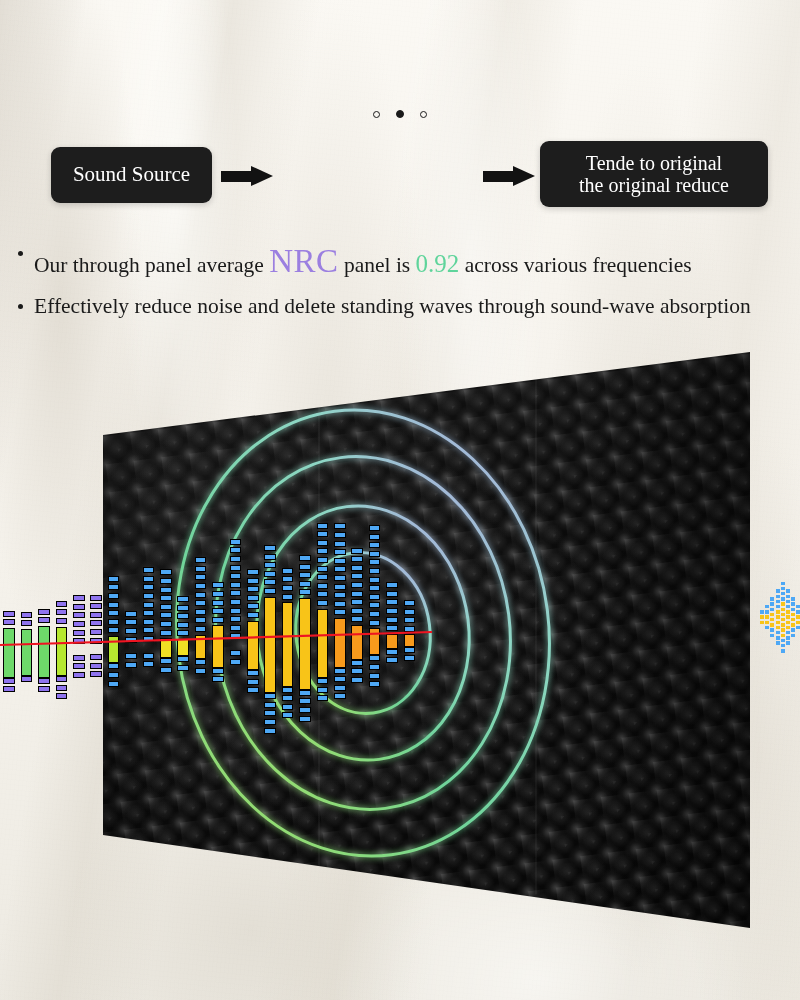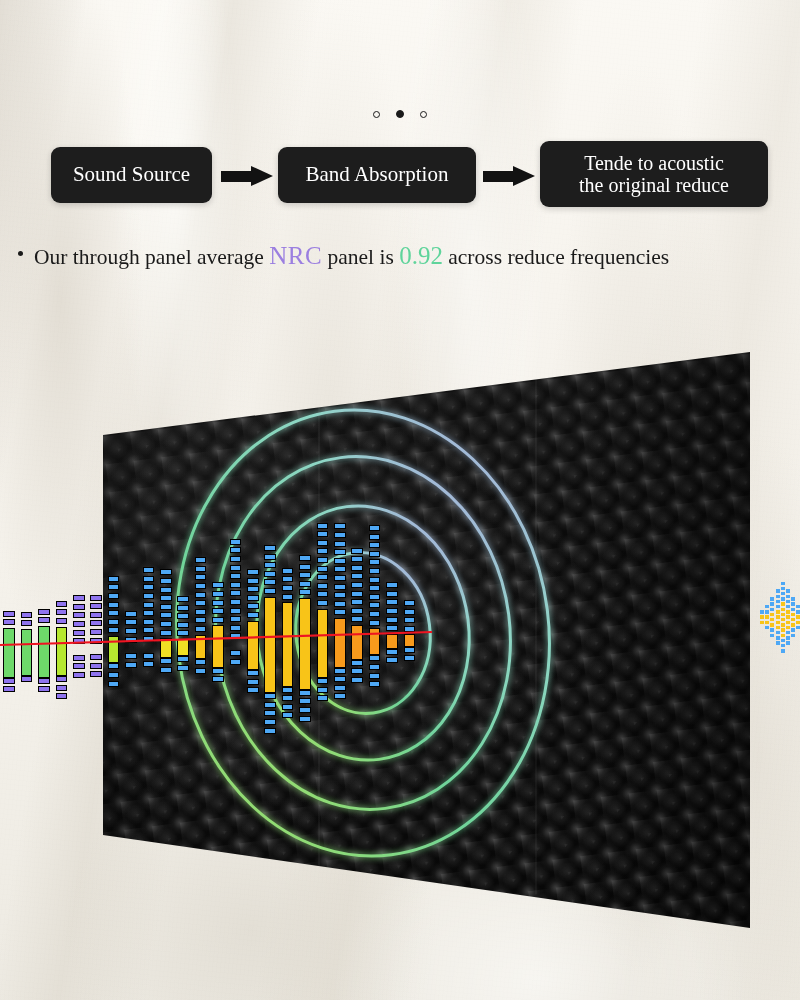--- a/index.html
+++ b/index.html
@@ -176,21 +176,21 @@
     content: "";
     position: absolute;
     left: 2px;
     top: 13px;
     width: 5px;
     height: 5px;
     border-radius: 50%;
     background: #1a1a1a;
   }
   .hl-nrc {
-    font-size: 25px;
+    font-size: 33px;
     letter-spacing: 0.5px;
   }
   .hl-score {
     font-size: 25px;
   }
 
   
   .panel-wrap {
     position: absolute;
     left: 0;
@@ -314,34 +314,34 @@
   </div>
 
   <div class="flow">
     <div class="flow-box" id="box-1">Sound Source</div>
 
     <div class="arrow" id="arrow-1">
       <span class="arrow-shaft"></span>
       <span class="arrow-head"></span>
     </div>
 
-    <div class="flow-box" id="box-2">Band Absorption</div>
 
     <div class="arrow" id="arrow-2">
       <span class="arrow-shaft"></span>
       <span class="arrow-head"></span>
     </div>
 
     <div class="flow-box" id="box-3">
-      <span id="box3-text"><span>Tende to acoustic</span><br><span>the original reduce</span></span>
+      <span id="box3-text"><span>Tende to original</span><br><span>the original reduce</span></span>
     </div>
   </div>
 
   <div class="bullets">
-    <div class="bullet" id="bullet-1"><span>Our through panel average </span><span class="hl-nrc" style="color: rgb(155, 127, 224);">NRC</span><span> panel is </span><span class="hl-score" style="color: rgb(95, 212, 155);">0.92</span><span> across reduce frequencies</span></div>
+    <div class="bullet" id="bullet-1"><span>Our through panel average </span><span class="hl-nrc" style="color: rgb(155, 127, 224);">NRC</span><span> panel is </span><span class="hl-score" style="color: rgb(95, 212, 155);">0.92</span><span> across various frequencies</span></div>
+    <div class="bullet" id="bullet-2"><span>Effectively reduce noise and delete standing waves through sound-wave absorption</span></div>
   </div>
 
   <div class="panel-wrap">
     <div class="panel-clip">
       <div class="panel-foam"></div>
       <div class="panel-foam2"></div>
       <div class="panel-seams"></div>
       <div class="panel-vignette"></div>
     </div>
 

